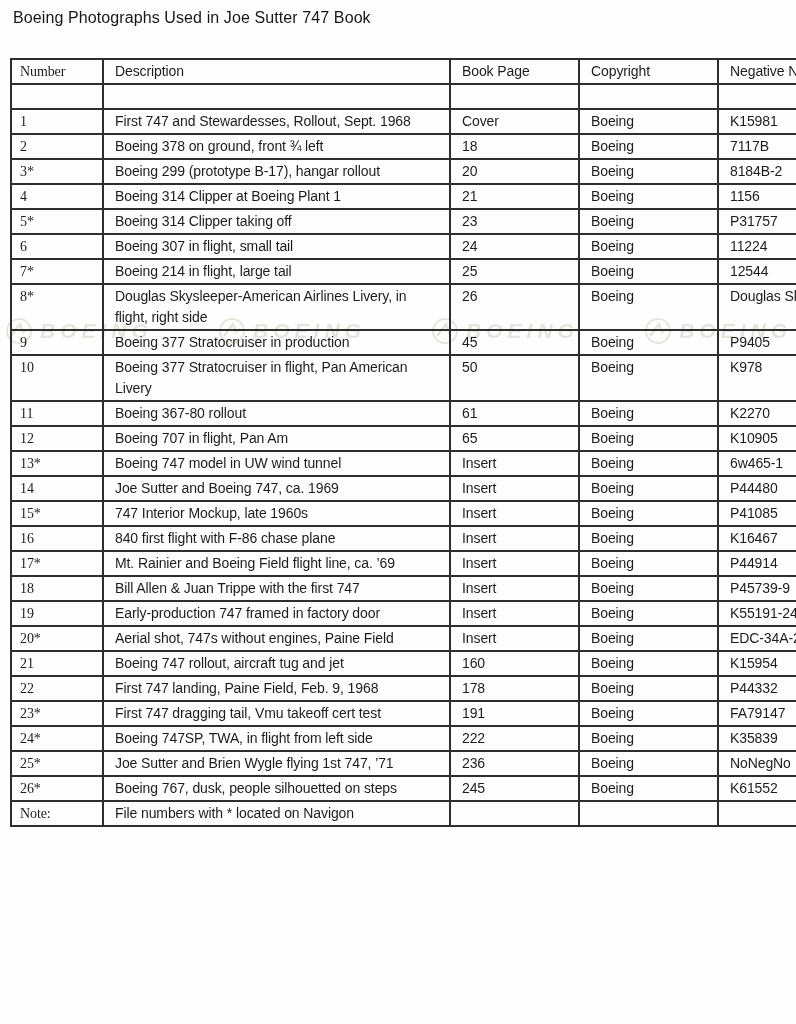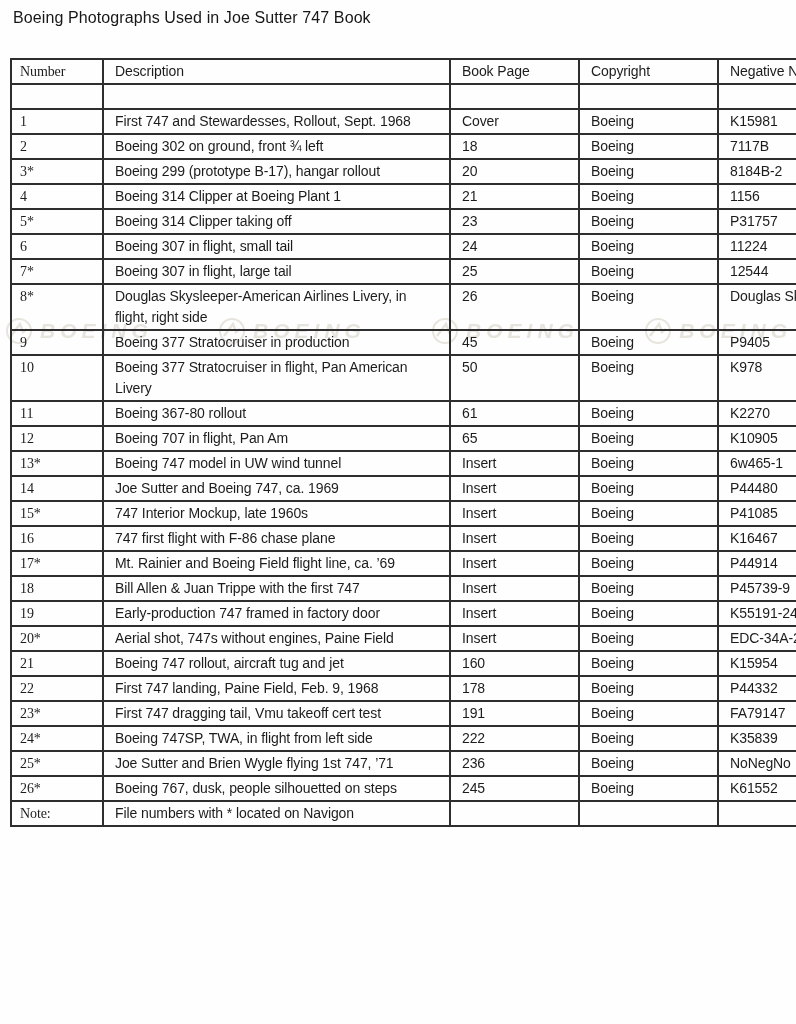--- a/index.html
+++ b/index.html
@@ -146,21 +146,21 @@
         </tr>
         <tr>
           <td class="col0">1</td>
           <td class="col1">First 747 and Stewardesses, Rollout, Sept. 1968</td>
           <td class="col2">Cover</td>
           <td class="col3">Boeing</td>
           <td class="col4">K15981</td>
         </tr>
         <tr>
           <td class="col0">2</td>
-          <td class="col1">Boeing 302 on ground, front ¾ left</td>
+          <td class="col1">Boeing 378 on ground, front ¾ left</td>
           <td class="col2">18</td>
           <td class="col3">Boeing</td>
           <td class="col4">7117B</td>
         </tr>
         <tr>
           <td class="col0">3*</td>
           <td class="col1">Boeing 299 (prototype B-17), hangar rollout</td>
           <td class="col2">20</td>
           <td class="col3">Boeing</td>
           <td class="col4">8184B-2</td>
@@ -181,21 +181,21 @@
         </tr>
         <tr>
           <td class="col0">6</td>
           <td class="col1">Boeing 307 in flight, small tail</td>
           <td class="col2">24</td>
           <td class="col3">Boeing</td>
           <td class="col4">11224</td>
         </tr>
         <tr>
           <td class="col0">7*</td>
-          <td class="col1">Boeing 307 in flight, large tail</td>
+          <td class="col1">Boeing 214 in flight, large tail</td>
           <td class="col2">25</td>
           <td class="col3">Boeing</td>
           <td class="col4">12544</td>
         </tr>
         <tr>
           <td class="col0">8*</td>
           <td class="col1">Douglas Skysleeper-American Airlines Livery, in flight, right side</td>
           <td class="col2">26</td>
           <td class="col3">Boeing</td>
           <td class="col4">Douglas Skysleeper</td>
@@ -244,21 +244,21 @@
         </tr>
         <tr>
           <td class="col0">15*</td>
           <td class="col1">747 Interior Mockup, late 1960s</td>
           <td class="col2">Insert</td>
           <td class="col3">Boeing</td>
           <td class="col4">P41085</td>
         </tr>
         <tr>
           <td class="col0">16</td>
-          <td class="col1">747 first flight with F-86 chase plane</td>
+          <td class="col1">840 first flight with F-86 chase plane</td>
           <td class="col2">Insert</td>
           <td class="col3">Boeing</td>
           <td class="col4">K16467</td>
         </tr>
         <tr>
           <td class="col0">17*</td>
           <td class="col1">Mt. Rainier and Boeing Field flight line, ca. ’69</td>
           <td class="col2">Insert</td>
           <td class="col3">Boeing</td>
           <td class="col4">P44914</td>

